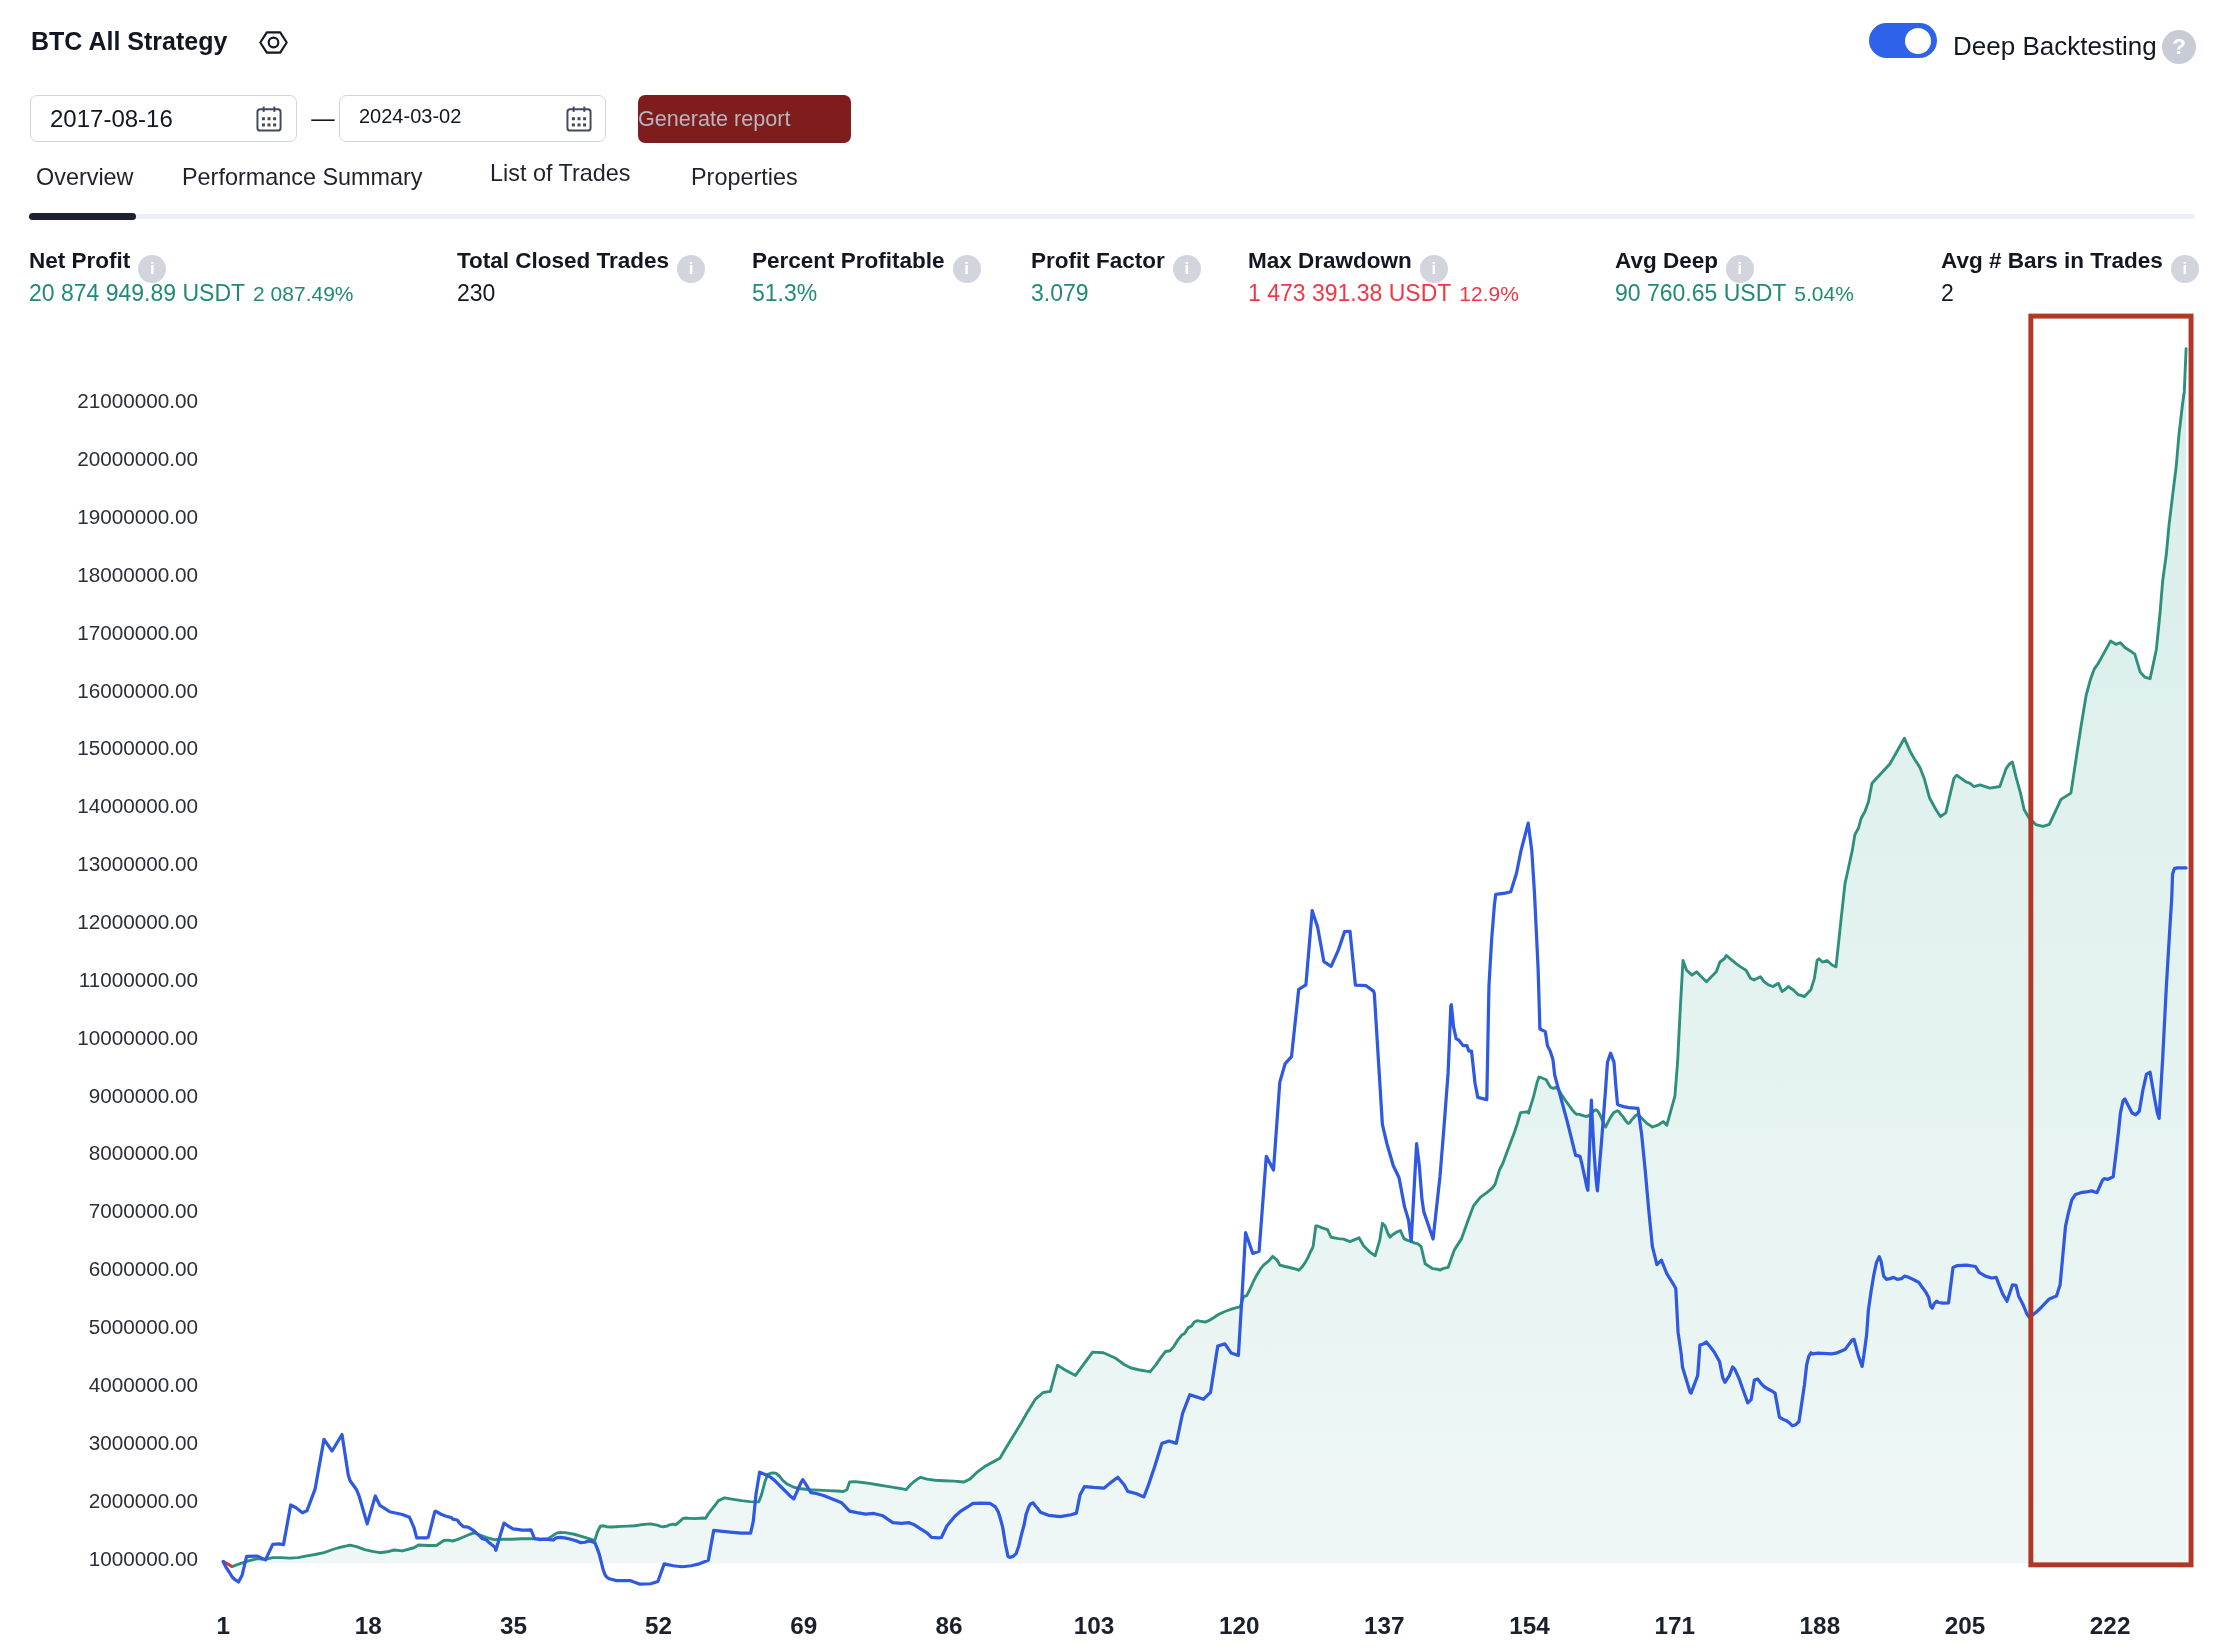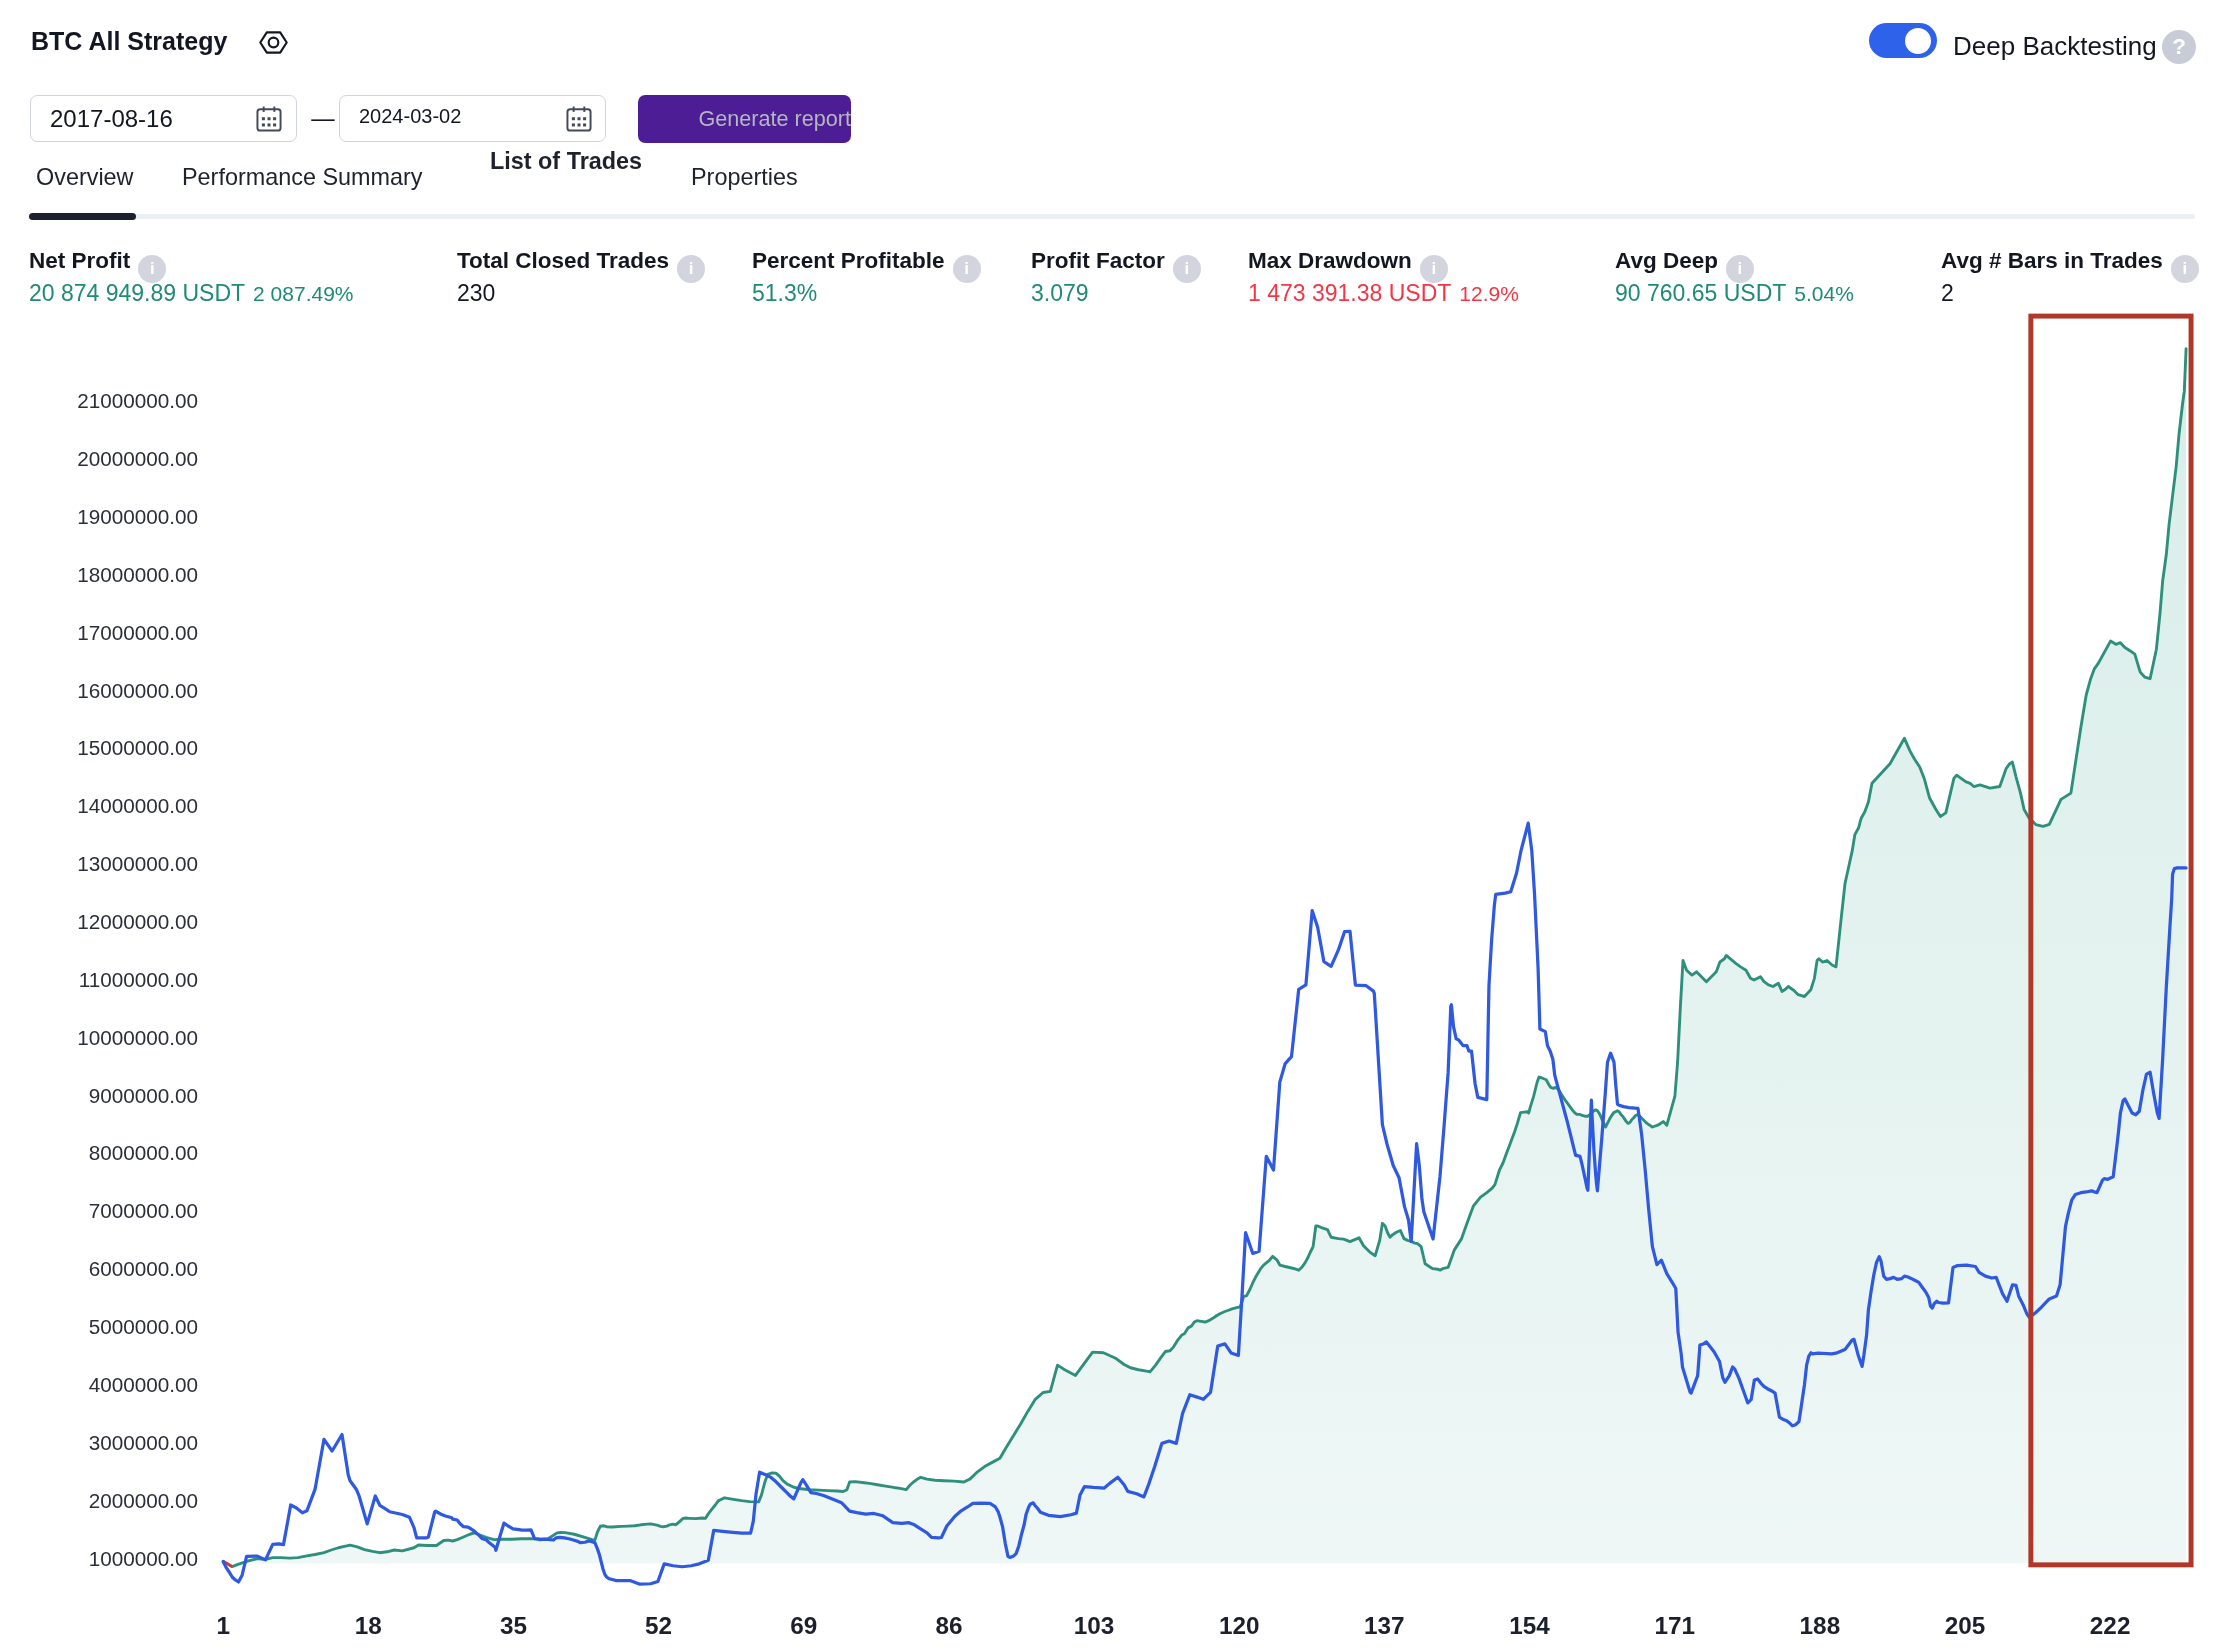--- a/index.html
+++ b/index.html
@@ -96,25 +96,25 @@
     <line x1="24" y1="4" x2="24" y2="10" stroke="#434a57" stroke-width="2.2"></line>
     <g fill="#434a57">
       <rect x="10" y="16" width="3.4" height="3.4"></rect>
       <rect x="16.3" y="16" width="3.4" height="3.4"></rect>
       <rect x="22.6" y="16" width="3.4" height="3.4"></rect>
       <rect x="10" y="23" width="3.4" height="3.4"></rect>
       <rect x="16.3" y="23" width="3.4" height="3.4"></rect>
       <rect x="22.6" y="23" width="3.4" height="3.4"></rect>
     </g>
   </svg>
-<div class="abs" style="left:638px;top:95px;width:213px;height:48px;background:#4c1d95;border-radius:7.2px;text-align:right;line-height:48px;font-size:21.6px;color:#b3b7c0;">Generate report</div>
+<div class="abs" style="left:638px;top:95px;width:213px;height:48px;background:#7f1d1d;border-radius:7.2px;text-align:left;line-height:48px;font-size:21.6px;color:#b3b7c0;">Generate report</div>
 
 <div class="abs" style="left:36px;top:164px;font-size:23.4px;color:#1e222d;">Overview</div>
 <div class="abs" style="left:182px;top:164px;font-size:23.4px;color:#1e222d;">Performance Summary</div>
-<div class="abs" style="left:490px;top:148px;font-size:23.4px;color:#1e222d;font-weight:bold;">List of Trades</div>
+<div class="abs" style="left:490px;top:160px;font-size:23.4px;color:#1e222d;">List of Trades</div>
 <div class="abs" style="left:691px;top:164px;font-size:23.4px;color:#1e222d;">Properties</div>
 <div class="abs" style="left:29px;top:214px;width:2166px;height:5.4px;border-radius:2.7px;background:#eceff4;"></div>
 <div class="abs" style="left:29px;top:213px;width:107px;height:7.2px;border-radius:3.6px;background:#1b2130;"></div>
 
 <div class="abs" style="left:29px;top:248px;">
   <span class="lbl">Net Profit</span>&nbsp;&nbsp;<span class="ic">i</span>
 </div>
 <div class="abs" style="left:29px;top:280px;"><span class="val grn">20 874 949.89 USDT</span>&nbsp;&nbsp;<span class="sub grn">2 087.49%</span></div>
 
 <div class="abs" style="left:457px;top:248px;"><span class="lbl">Total Closed Trades</span>&nbsp;&nbsp;<span class="ic">i</span></div>

